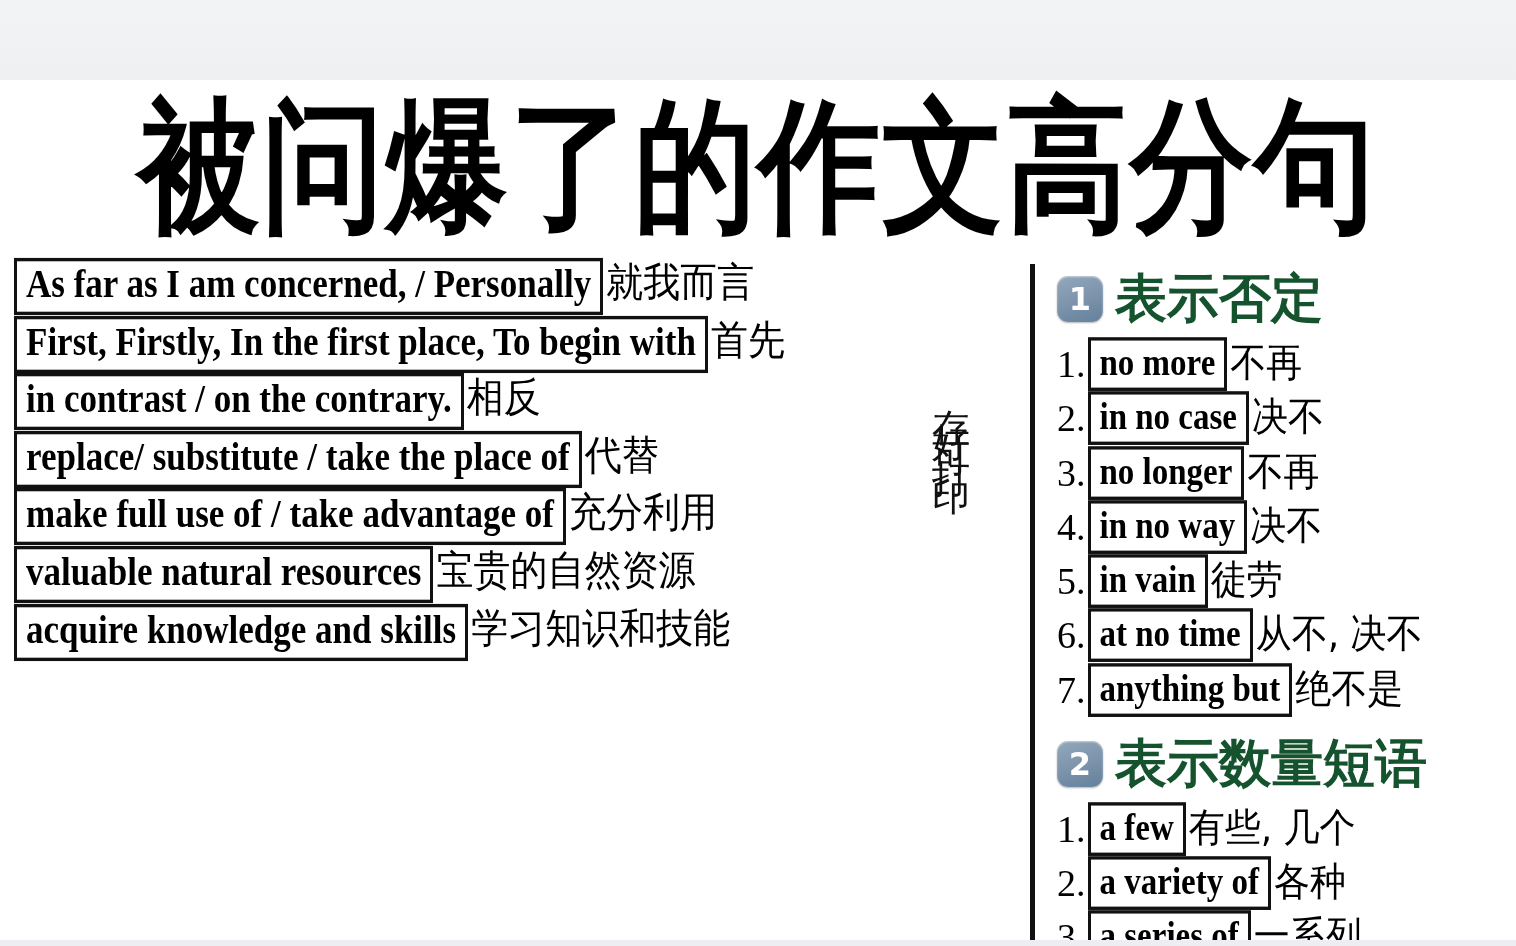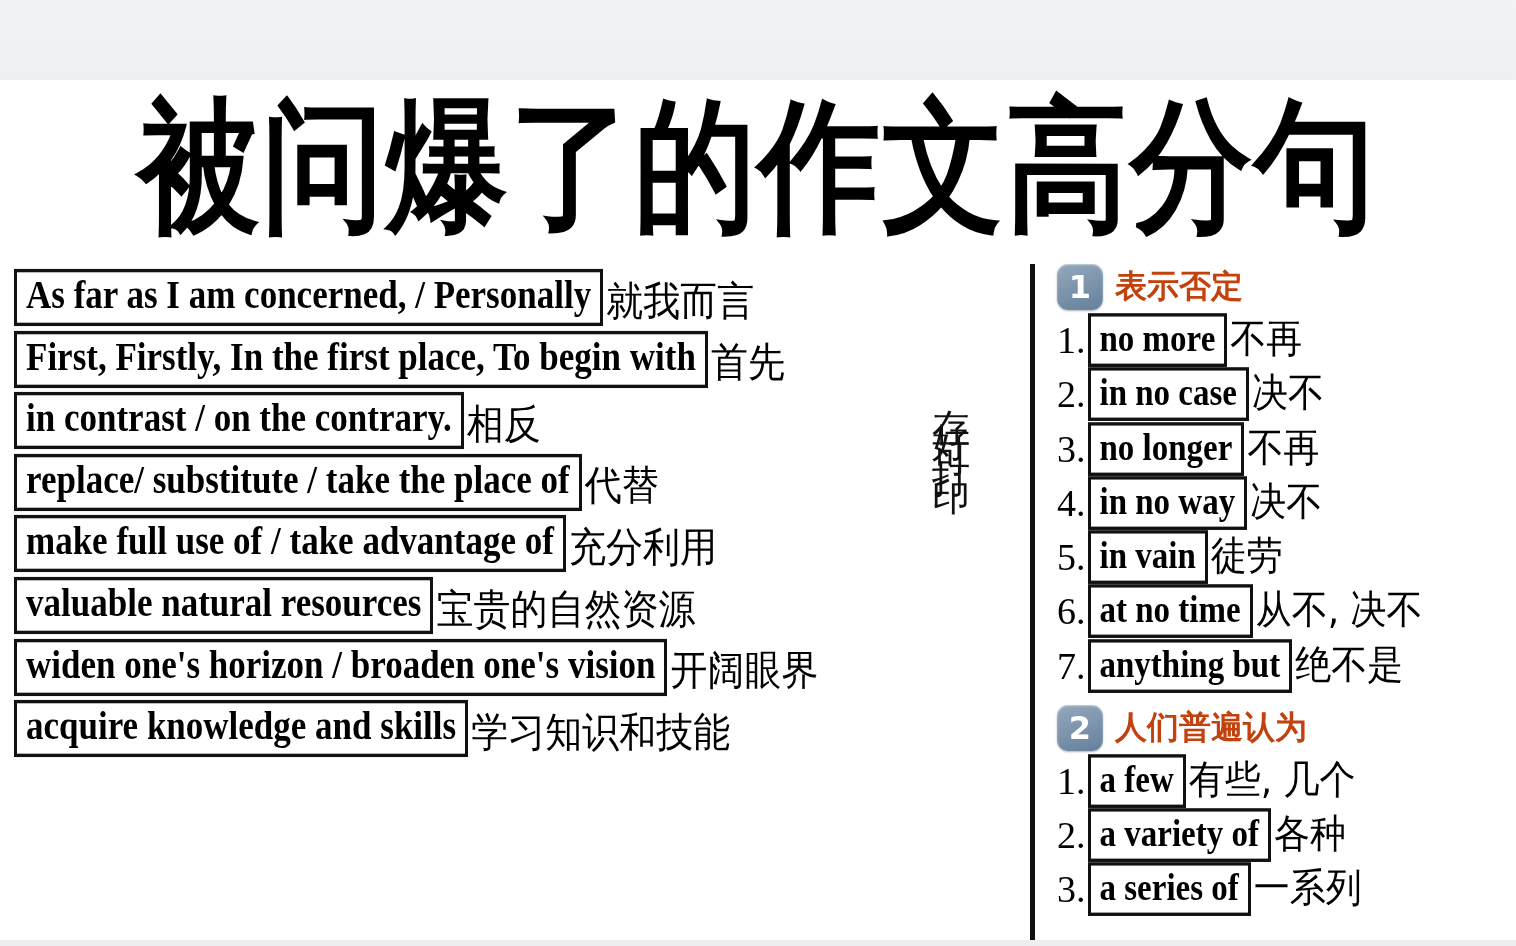--- a/index.html
+++ b/index.html
@@ -63,24 +63,23 @@
   
   .body-cols { position: absolute; left: 0; top: 192px; width: 1516px; height: 676px; }
 
   .col-left  { position: absolute; left: 14px;  top: 0; width: 990px; }
   .col-mid   { position: absolute; left: 925px; top: 115px; width: 60px; }
   .col-right { position: absolute; left: 1030px; top: 0; width: 486px; height: 676px;
                border-left: 5px solid #111; padding-left: 22px; }
 
   
   .row {
-    display: flex; align-items: flex-end;
+    display: flex; align-items: flex-start;
     margin-bottom: 7px;
     white-space: nowrap;
-    margin-top: 11px;
   }
   .boxed {
     border: 3px solid #111;
     padding: 1px 9px 3px 9px;
     font-family: "Liberation Serif", "DejaVu Serif", serif;
     font-weight: bold;
     font-size: 35px;
     line-height: 1.16;
     color: #000;
     display: inline-block;
@@ -115,21 +114,21 @@
     background: linear-gradient(160deg, #93a8bc 0%, #7e95ad 48%, #64809b 100%);
     box-shadow: inset 0 1px 2px rgba(255,255,255,.55), 0 1px 2px rgba(0,0,0,.30);
     color: #fff;
     font-family: "DejaVu Sans", "Liberation Sans", sans-serif;
     font-weight: bold; font-size: 32px;
     display: flex; align-items: center; justify-content: center;
     line-height: 1;
   }
   .sec-title {
     font-family: Liberation Serif, serif;
-    font-weight: bold; font-size: 32px; color: #c2410c;
+    font-weight: bold; font-size: 52px; color: #14532d;
     white-space: nowrap;
   }
   .num {
     font-family: "Liberation Serif", "DejaVu Serif", serif;
     font-size: 38px; color: #000; line-height: 1.1;
     padding-right: 2px; flex: 0 0 auto;
   }
   .row-r { display: flex; align-items: baseline; margin-bottom: 6px; white-space: nowrap; }
   .row-r .boxed { font-size: 33px; }
   .row-r .zh { font-size: 36px; }
@@ -283,24 +282,20 @@
         </div>
         <div class="row">
           <span class="boxed">make full use of / take advantage of</span>
           <span class="zh">充分利用</span>
         </div>
         <div class="row">
           <span class="boxed">valuable natural resources</span>
           <span class="zh">宝贵的自然资源</span>
         </div>
         <div class="row">
-          <span class="boxed">widen one's horizon / broaden one's vision</span>
-          <span class="zh">开阔眼界</span>
-        </div>
-        <div class="row">
           <span class="boxed">acquire knowledge and skills</span>
           <span class="zh">学习知识和技能</span>
         </div>
       </div>
 
       <div class="col-mid">
         <div class="vnote">存好可打印</div>
       </div>
 
       <div class="col-right">
@@ -341,21 +336,21 @@
           <span class="zh">从不, 决不</span>
         </div>
         <div class="row-r">
           <span class="num">7.</span>
           <span class="boxed">anything but</span>
           <span class="zh">绝不是</span>
         </div>
 
         <div class="sec-head" style="margin-top:12px">
           <span class="badge">2</span>
-          <span class="sec-title">人们普遍认为</span>
+          <span class="sec-title">表示数量短语</span>
         </div>
 
         <div class="row-r">
           <span class="num">1.</span>
           <span class="boxed">a few</span>
           <span class="zh">有些, 几个</span>
         </div>
         <div class="row-r">
           <span class="num">2.</span>
           <span class="boxed">a variety of</span>

